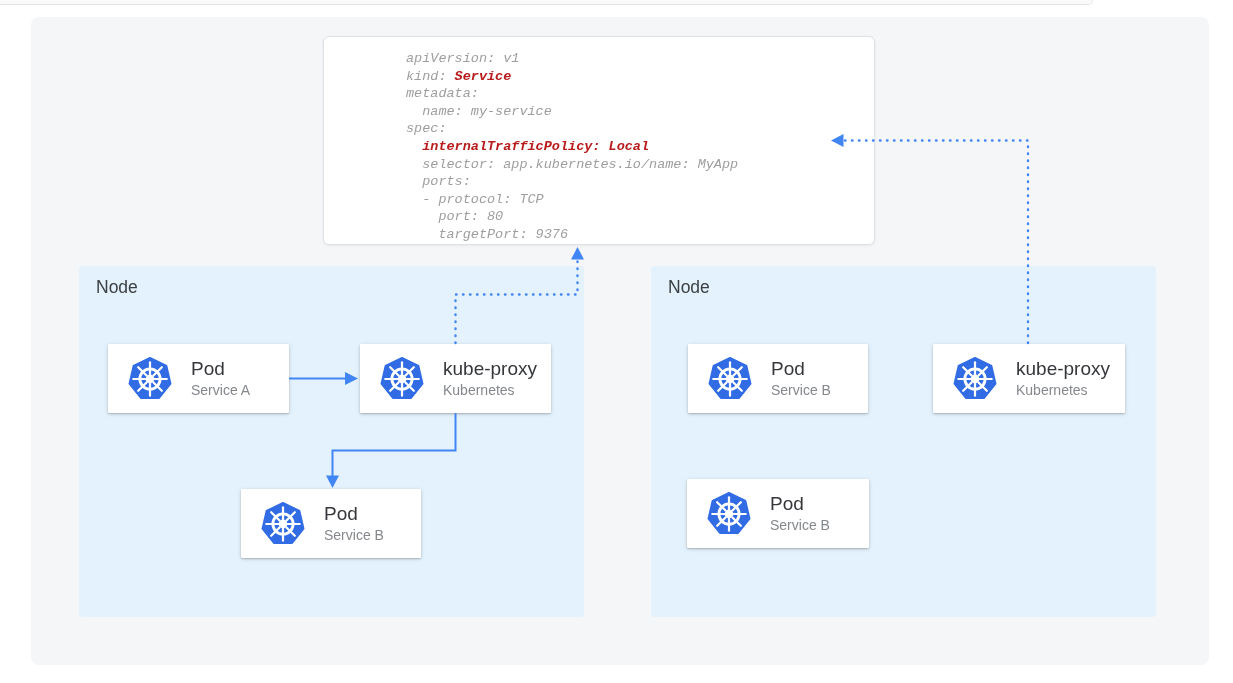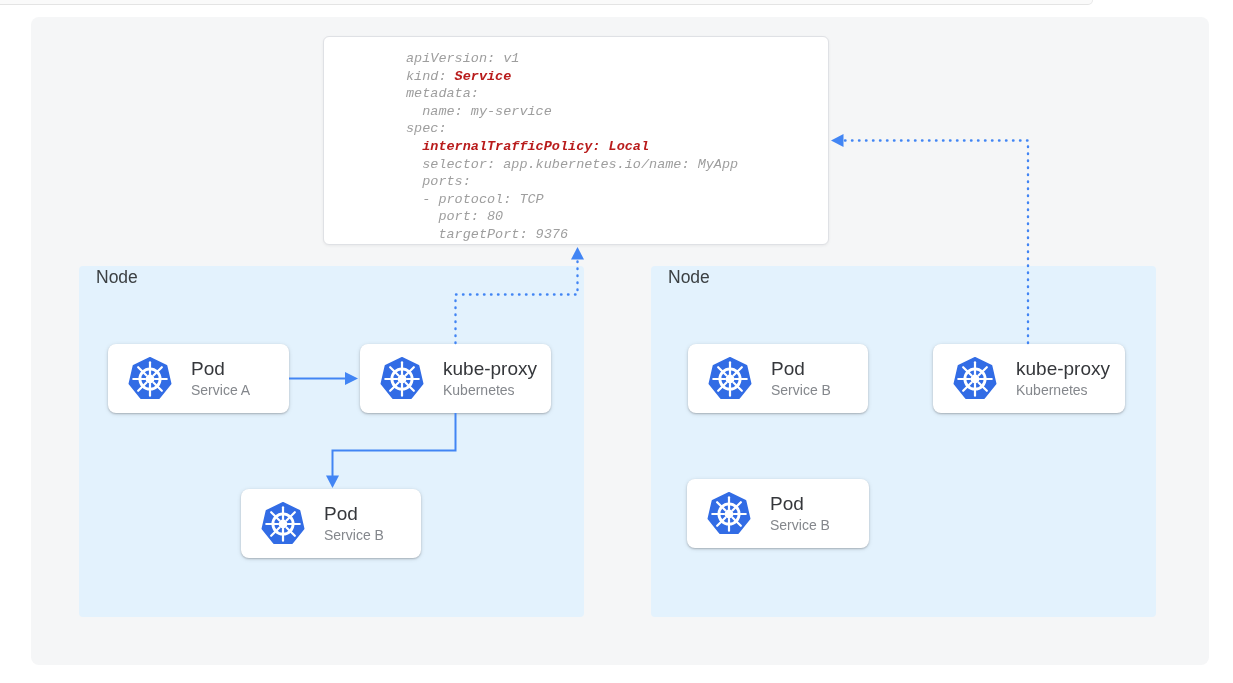--- a/index.html
+++ b/index.html
@@ -15,46 +15,46 @@
     border-bottom:1px solid #e4e4e4; border-right:1px solid #e8e8e8;
     border-radius:0 0 8px 0;
   }
 
   .panel {
     position:absolute; left:31px; top:17px; width:1178px; height:648px;
     background:#f5f6f7; border-radius:8px;
   }
 
   .yaml-card {
-    position:absolute; left:323px; top:36px; width:506px; height:209px;
+    position:absolute; left:323px; top:36px; width:552px; height:209px;
     box-sizing:border-box; background:#ffffff;
     border:1px solid #dfe1e5; border-radius:6px;
     box-shadow:0 1px 3px rgba(0,0,0,0.06);
   }
   .yaml-code {
     position:absolute; left:82px; top:13px;
     font-family:"Liberation Mono", monospace;
     font-style:italic; font-size:13.5px; line-height:17.6px;
     color:#9e9e9e; white-space:pre;
   }
   .yaml-code .bold { font-weight:bold; color:#b91c1c; }
 
   .node {
     position:absolute; width:505px; height:351px;
     background:#e3f2fd; border-radius:4px;
   }
   .node-left  { left:79px;  top:266px; }
   .node-right { left:651px; top:266px; }
   .node-label {
-    position:absolute; left:17px; top:1px;
+    position:absolute; left:17px; top:11px;
     font-size:17.5px; color:#3c4043;
   }
 
   .card {
-    position:absolute; height:69px; background:#ffffff; border-radius:8px;
+    position:absolute; height:69px; background:#ffffff; border-radius:1px;
     box-shadow:0 1px 2px rgba(0,0,0,0.22), 0 1px 5px rgba(0,0,0,0.10);
     display:flex; align-items:center;
   }
   .k8s-icon { width:44px; height:44px; margin-left:20px; flex:none; }
   .card-text { margin-left:19px; display:flex; flex-direction:column; }
   .card-title    { font-size:19px; line-height:23px; color:#35373b; }
   .card-subtitle { font-size:14px; line-height:21px; color:#84878c; }
 
   .connectors {
     position:absolute; left:0; top:0; width:1233px; height:683px;

